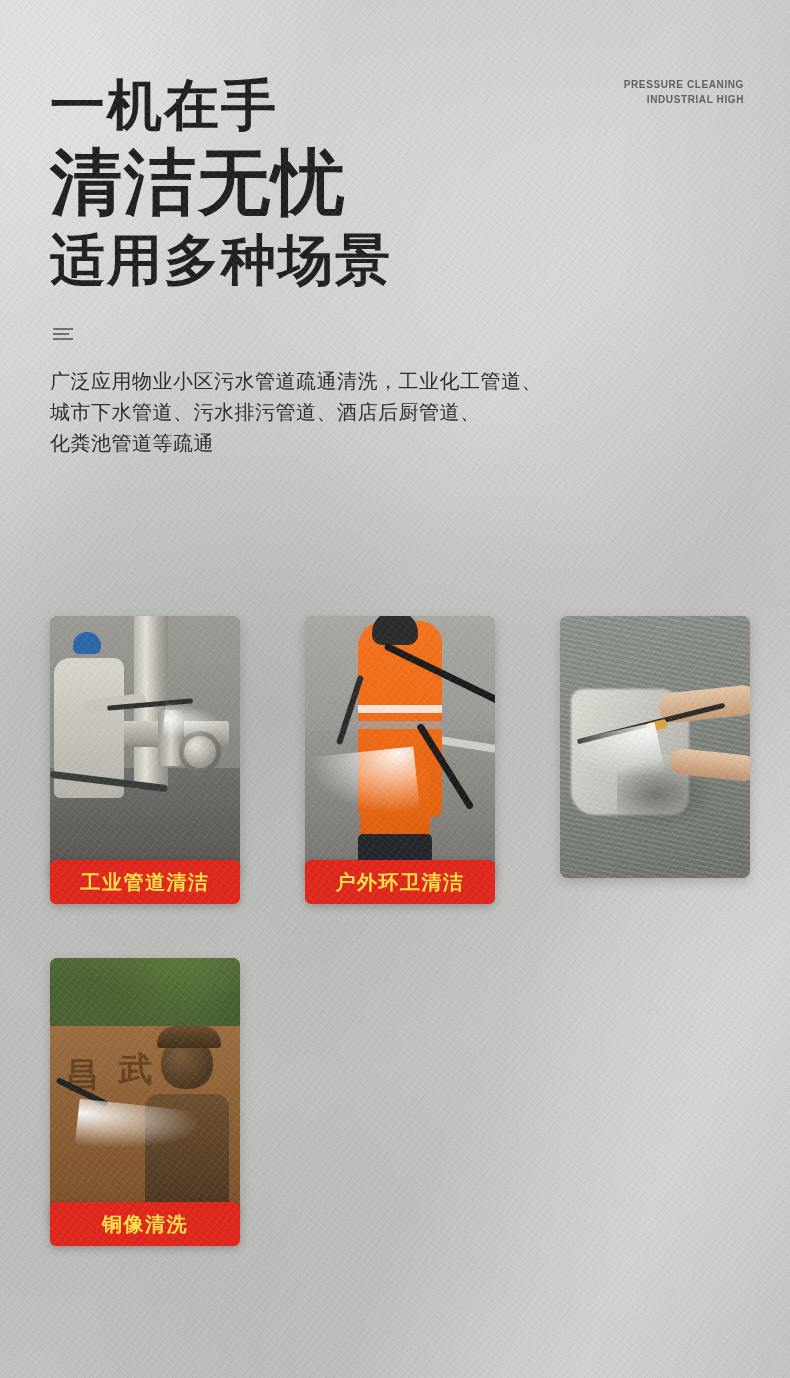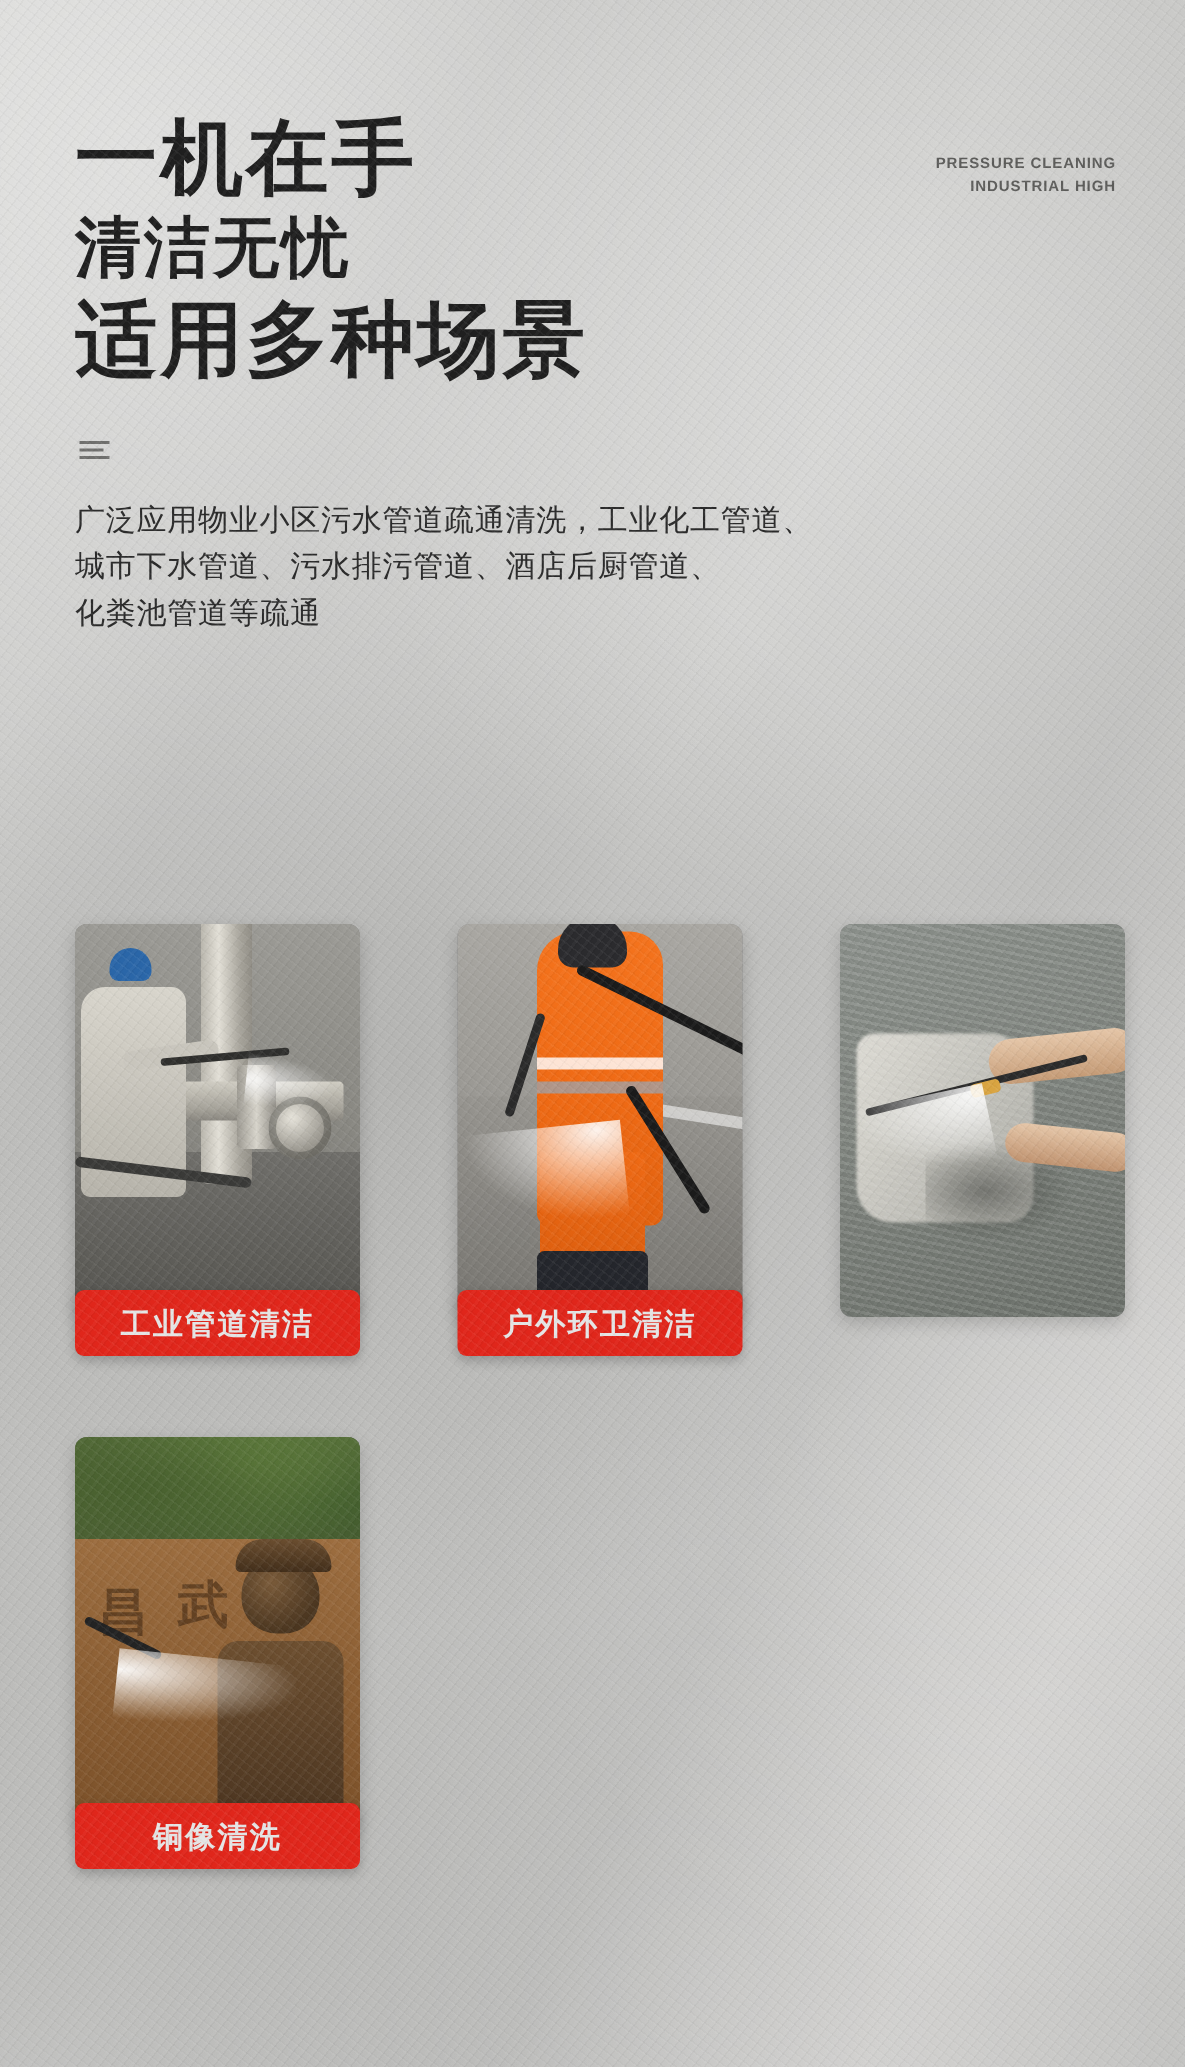--- a/index.html
+++ b/index.html
@@ -46,21 +46,21 @@
   .header {
     position: absolute;
     top: 0;
     left: 0;
     right: 0;
     padding: 72px 44px 0 50px;
   }
   .eyebrow {
     position: absolute;
     right: 46px;
-    top: 103px;
+    top: 78px;
     text-align: right;
     line-height: 1.45;
     color: #5d5d5b;
     font-size: 10px;
     letter-spacing: .6px;
     font-weight: 700;
   }
   .eyebrow div { white-space: nowrap; }
 
   h1.headline {
@@ -70,21 +70,21 @@
     letter-spacing: 2px;
     line-height: 1.22;
   }
   .headline-line {
     display: block;
     font-size: 54px;
     font-weight: 800;
     color: #1f1f1f;
   }
   .headline-line.l1 { font-size: 55px; }
-  .headline-line.l2 { font-size: 44px; }
+  .headline-line.l2 { font-size: 72px; }
   .headline-line.l3 { font-size: 55px; }
 
   .rule-mark {
     margin-top: 34px;
     margin-left: 3px;
     width: 20px;
   }
   .rule-mark span {
     display: block;
     height: 2px;
@@ -134,21 +134,21 @@
     inset: 0;
   }
   .caption {
     position: absolute;
     left: 0;
     bottom: -26px;
     width: 190px;
     height: 44px;
     background: #e0261b;
     border-radius: 6px;
-    color: #e5e5e5;
+    color: #fde047;
     font-size: 20px;
     font-weight: 700;
     letter-spacing: 1.5px;
     display: flex;
     align-items: center;
     justify-content: center;
     box-shadow: 0 3px 8px rgba(0,0,0,0.22);
   }
 
   

